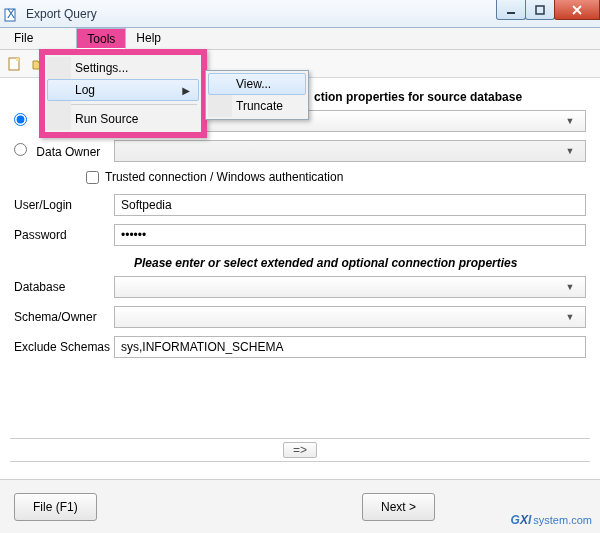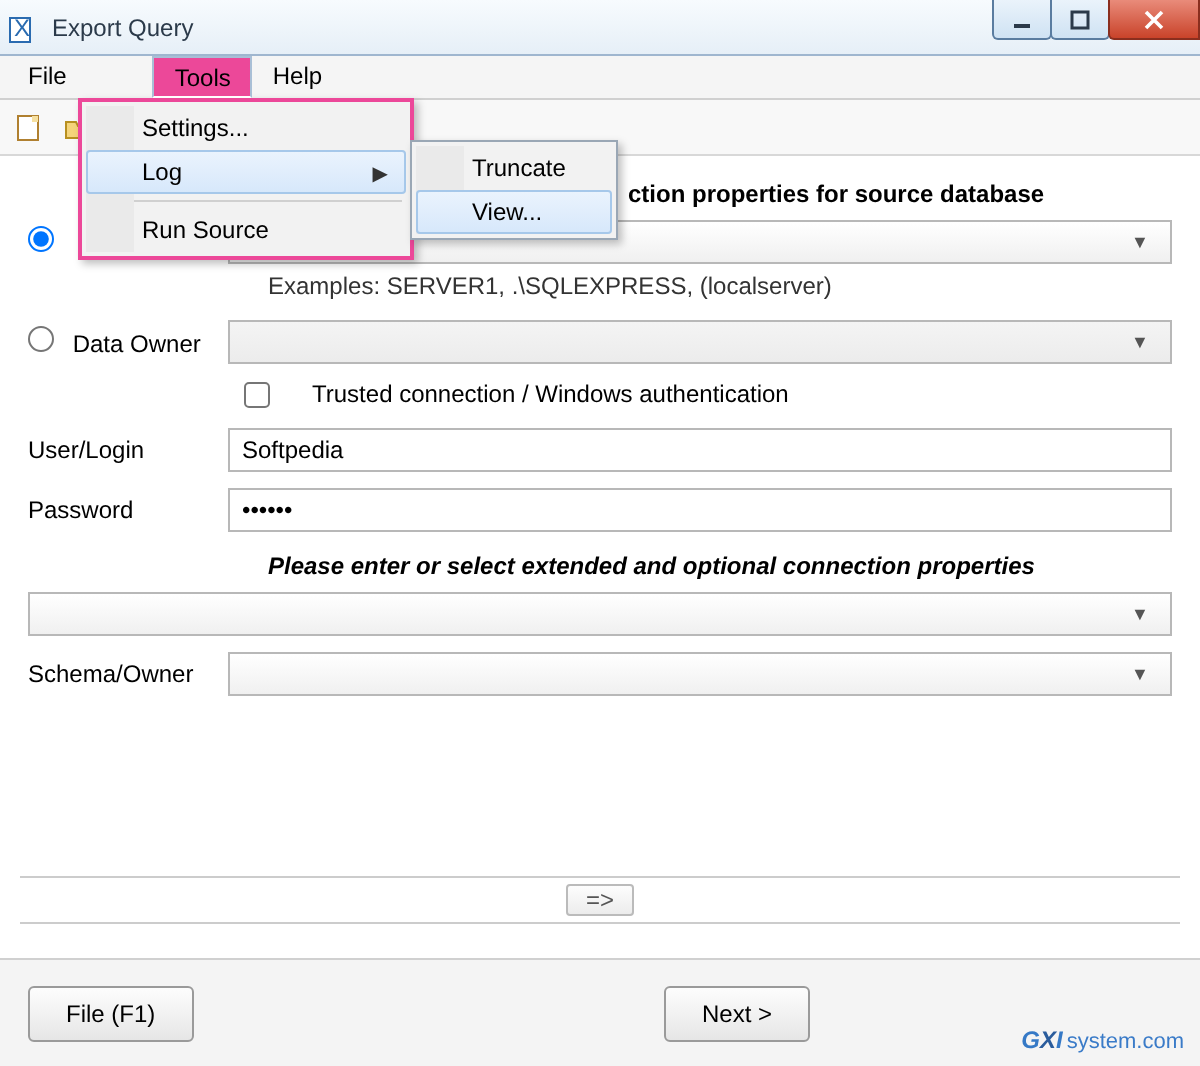--- a/index.html
+++ b/index.html
@@ -18,21 +18,21 @@
 
 .menubar { height: 22px; background: #f5f5f5; border-bottom: 1px solid #d0d0d0; display: flex; align-items: stretch; padding-left: 4px; }
 .menubar .menu-item { padding: 3px 10px; cursor: default; }
 .menubar .menu-item.open { background: #ec4899; border: 1px solid #a9bfd6; border-bottom: 1px solid #fff; position: relative; z-index: 11; margin-left: 33px; }
 
 
 .toolbar { height: 28px; border-bottom: 1px solid #d8d8d8; display: flex; align-items: center; padding-left: 6px; background: #f8f8f8; position: relative; }
 .tool-icon { width: 18px; height: 18px; margin-right: 6px; display: inline-flex; align-items: center; justify-content: center; }
 
 
-.dropdown { position: absolute; top: 49px; left: 39px; width: 168px; background: #f2f2f2; border: 2px solid #ec4899; box-shadow: 2px 2px 4px rgba(0,0,0,.25); z-index: 10; padding: 2px; }
+.dropdown { position: absolute; top: 49px; left: 39px; width: 168px; background: #f2f2f2; border: 6px solid #ec4899; box-shadow: 2px 2px 4px rgba(0,0,0,.25); z-index: 10; padding: 2px; }
 .dropdown .dd-item { padding: 4px 8px 4px 28px; position: relative; cursor: default; }
 .dropdown .dd-item.hover { background: linear-gradient(#eaf3fd,#d7e8fb); border: 1px solid #a6c8ea; border-radius: 2px; padding: 3px 7px 3px 27px; }
 .dropdown .dd-item .arrow { position: absolute; right: 8px; top: 5px; font-size: 10px; color: #333; }
 .dropdown .dd-sep { height: 1px; background: #d0d0d0; margin: 3px 2px; }
 .dropdown .gutter { position: absolute; left: 2px; top: 2px; bottom: 2px; width: 24px; background: #eaeaea; }
 
 .submenu { position: absolute; top: 70px; left: 205px; width: 104px; background: #f2f2f2; border: 1px solid #9aa7b5; box-shadow: 2px 2px 4px rgba(0,0,0,.25); z-index: 10; padding: 2px; }
 .submenu .gutter { position: absolute; left: 2px; top: 2px; bottom: 2px; width: 24px; background: #eaeaea; }
 .submenu .dd-item { padding: 4px 8px 4px 28px; position: relative; cursor: default; }
 .submenu .dd-item.hover { background: linear-gradient(#eaf3fd,#d7e8fb); border: 1px solid #a6c8ea; border-radius: 2px; padding: 3px 7px 3px 27px; }
@@ -41,38 +41,38 @@
 .main { padding: 10px 14px 16px 14px; }
 .section-title { font-weight: bold; margin: 2px 0 6px 104px; }
 .row { display: flex; align-items: center; margin-bottom: 8px; }
 .label { width: 100px; flex-shrink: 0; }
 .label.wide { width: 100px; }
 input[type=text], input[type=password], select, .combo { flex: 1; height: 22px; border: 1px solid #b8b8b8; padding: 2px 6px; background: #fff; font-size: 12px; }
 .combo { display: flex; align-items: center; justify-content: space-between; background: linear-gradient(#fff,#f0f0f0); position: relative; }
 .combo .cb-arrow { width: 18px; text-align: center; color: #555; font-size: 9px; }
 .hint { margin-left: 120px; color: #333; margin-top: -4px; margin-bottom: 10px; }
 .radio { width: 13px; height: 13px; margin-right: 6px; }
-.checkbox-row { margin-left: 108px; display: flex; align-items: center; margin-bottom: 10px; gap: 15px; }
+.checkbox-row { margin-left: 72px; display: flex; align-items: center; margin-bottom: 10px; }
 .checkbox-row input { margin-right: 6px; }
 
 .watermark { position: absolute; left: 145px; top: 105px; color: #c8c8c8; font-size: 14px; letter-spacing: 2px; pointer-events: none; }
 
 
 .bottom-sep-area { position: absolute; left: 10px; right: 10px; top: 438px;}
 .sep-line { border-top: 1px solid #ccc; }
 .sep-btn { width: 34px; height: 16px; border: 1px solid #bbb; background: linear-gradient(#fdfdfd,#ececec); border-radius: 2px; margin: 3px auto; display: flex; align-items: center; justify-content: center; font-size: 10px; color: #555;}
 
 .footer { position: absolute; left: 0; right: 0; bottom: 0; height: 54px; border-top: 1px solid #d0d0d0; background: #f4f4f4; display: flex; align-items: center; padding: 0 14px; }
 .btn { height: 28px; padding: 0 18px; border: 1px solid #9a9a9a; background: linear-gradient(#fdfdfd,#e6e6e6); border-radius: 3px; cursor: default; }
 .footer .spacer { flex: 1; }
 .logo { position: absolute; right: 8px; bottom: 6px; font-size: 18px; font-weight: bold; font-style: italic; color: #2a6bb0; display: flex; align-items: baseline; }
 .logo small { font-size: 11px; color: #3a7bc8; margin-left: 2px; font-style: normal; font-weight: normal;}
 .logo .g { color:#3579c6; } .logo .x { color:#2a5c9c; } .logo .i { color:#3579c6; }
 
-.next-btn { position: absolute; left: 332px; text-align: right; }
+.next-btn { position: absolute; left: 362px; text-align: right; }
 </style>
 </head>
 <body>
 
 <div class="titlebar">
   <span class="app-icon">
     <svg width="16" height="16" viewBox="0 0 16 16">
         <rect x="1" y="3" width="10" height="12" fill="#fff" stroke="#2a6bb0"></rect>
         <text x="3" y="12" font-size="7" fill="#2a6bb0">X</text>
       </svg>
@@ -125,37 +125,36 @@
   <div class="dd-item hover">
     <span>Log</span>
     <span class="arrow">▶</span>
   </div>
   <div class="dd-sep"></div>
   <div class="dd-item"><span>Run Source</span></div>
 </div>
 
 <div class="submenu">
   <div class="gutter"></div>
+  <div class="dd-item hover"><span>View...</span></div>
   <div class="dd-item"><span>Truncate</span></div>
-  <div class="dd-item hover"><span>View...</span></div>
 </div>
 
 <div class="main">
   <div class="section-title" style="margin-left: 300px;"><span>ction properties for source database</span></div>
 
   <div class="row">
     <span class="label">
       <input type="radio" class="radio" checked="" style="">
     </span>
     <div class="combo">
       <span></span>
       <span class="cb-arrow">▼</span>
     </div>
   </div>
-  <div class="hint">Examples: SERVER1, .\SQLEXPRESS, (localserver)</div>
 
   <div class="row">
     <span class="label">
       <input type="radio" class="radio" style="">
       <span>Data Owner</span>
     </span>
     <div class="combo" style="background:linear-gradient(#f4f4f4,#ececec);">
       <span></span>
       <span class="cb-arrow">▼</span>
     </div>
@@ -172,34 +171,39 @@
   </div>
 
   <div class="row">
     <span class="label">Password</span>
     <input type="text" value="••••••" style="">
   </div>
 
   <div class="section-title" style="margin-left:120px; margin-top:10px;font-style:italic;">Please enter or select extended and optional connection properties</div>
 
   <div class="row">
+    <span class="label">Database</span>
     <div class="combo">
       <span></span>
       <span class="cb-arrow">▼</span>
     </div>
   </div>
 
   <div class="row">
     <span class="label">Schema/Owner</span>
     <div class="combo">
       <span></span>
       <span class="cb-arrow">▼</span>
     </div>
   </div>
 
+  <div class="row">
+    <span class="label wide">Exclude Schemas</span>
+    <input type="text" value="sys,INFORMATION_SCHEMA" style="">
+  </div>
 </div>
 
 <div class="bottom-sep-area">
   <div class="sep-line"></div>
   <div style="display:flex; justify-content:center;">
     <div class="sep-btn">
         <span>=&gt;</span>
       </div>
   </div>
   <div class="sep-line"></div>

